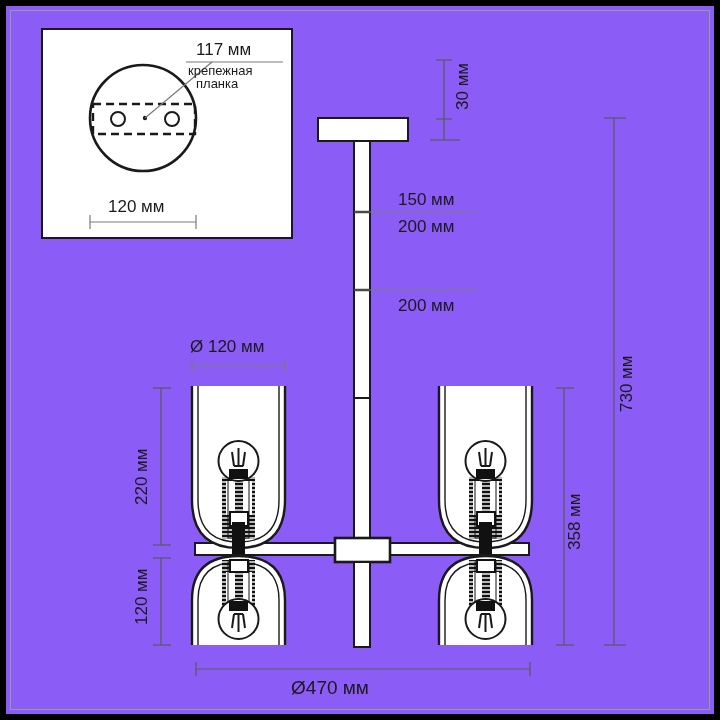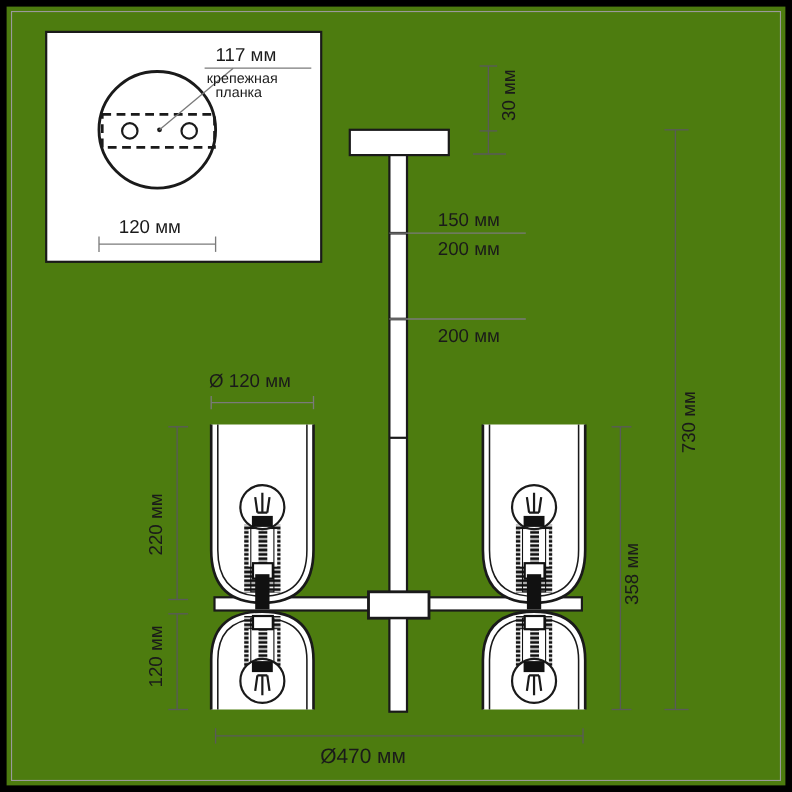--- a/index.html
+++ b/index.html
@@ -4,21 +4,21 @@
 <style>
   html, body {
     margin: 0;
     padding: 0;
     background: #ffffff;
   }
   #stage {
     position: relative;
     width: 720px;
     height: 720px;
-    background: #4d7c0f;
+    background: #8b5cf6;
     font-family: "Liberation Sans", sans-serif;
     overflow: hidden;
   }
   #outer-frame {
     position: absolute;
     left: 0; top: 0;
     width: 720px; height: 720px;
     box-sizing: border-box;
     border: 6px solid #000000;
   }

